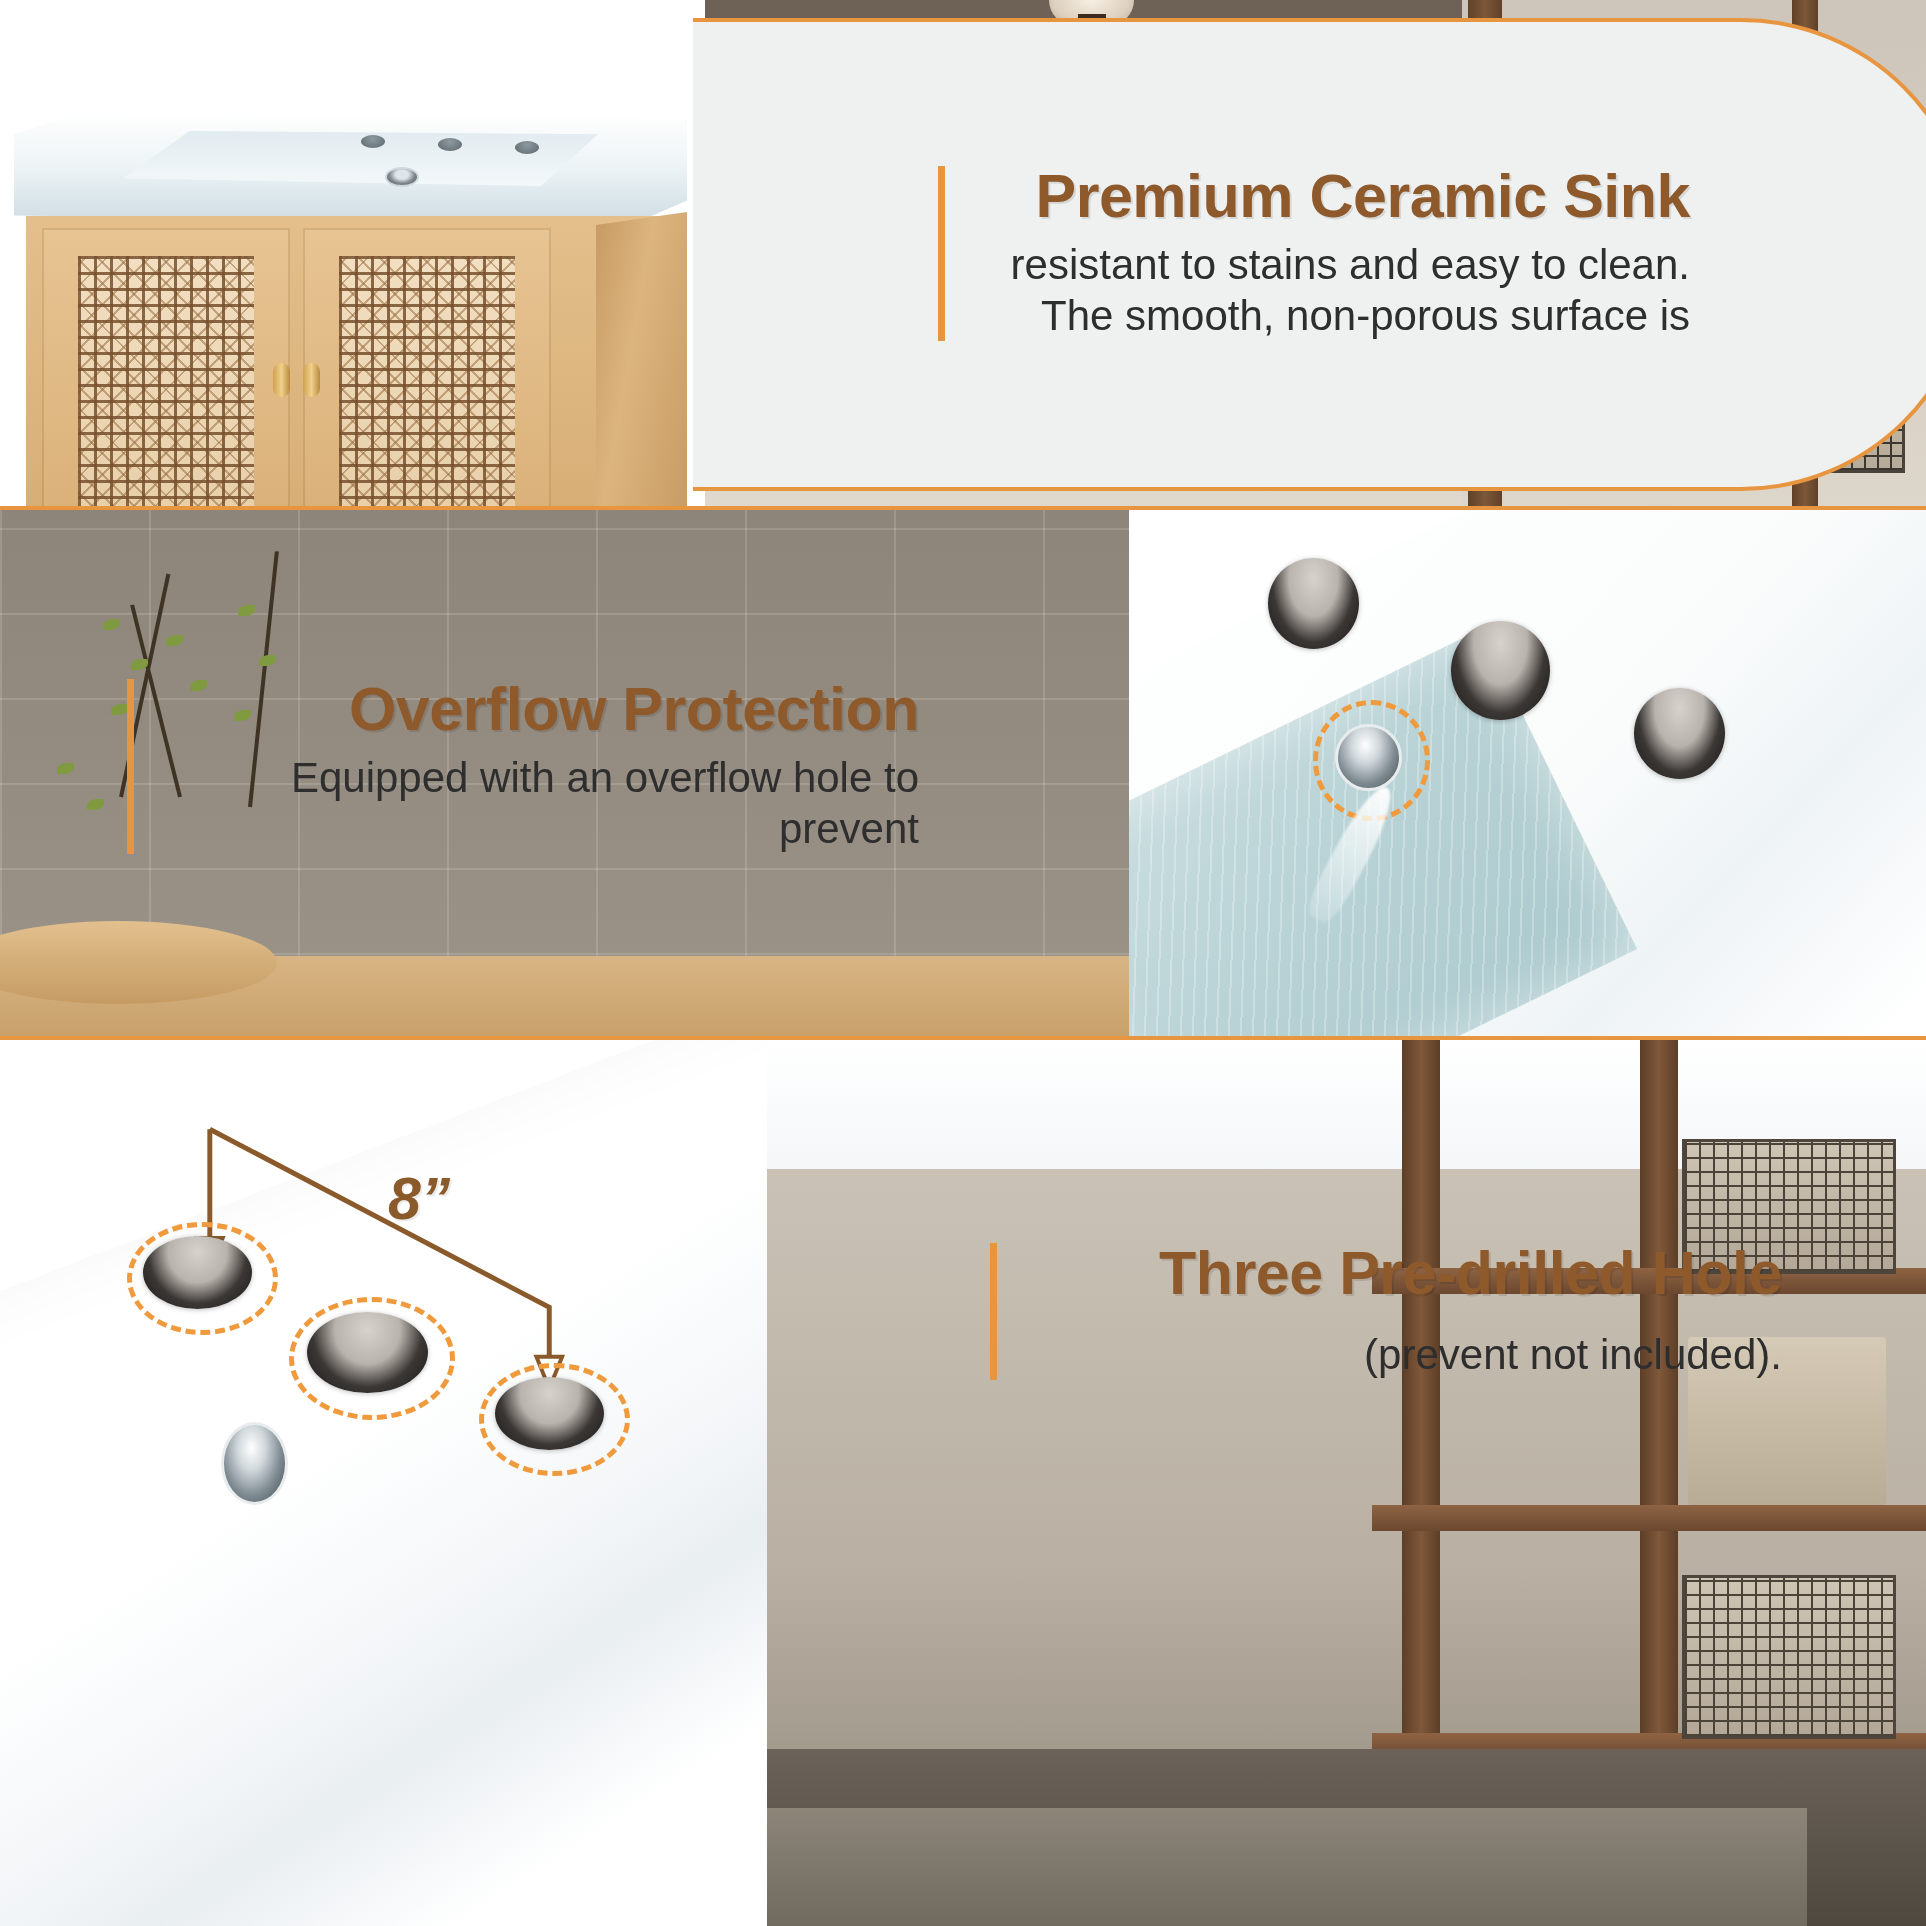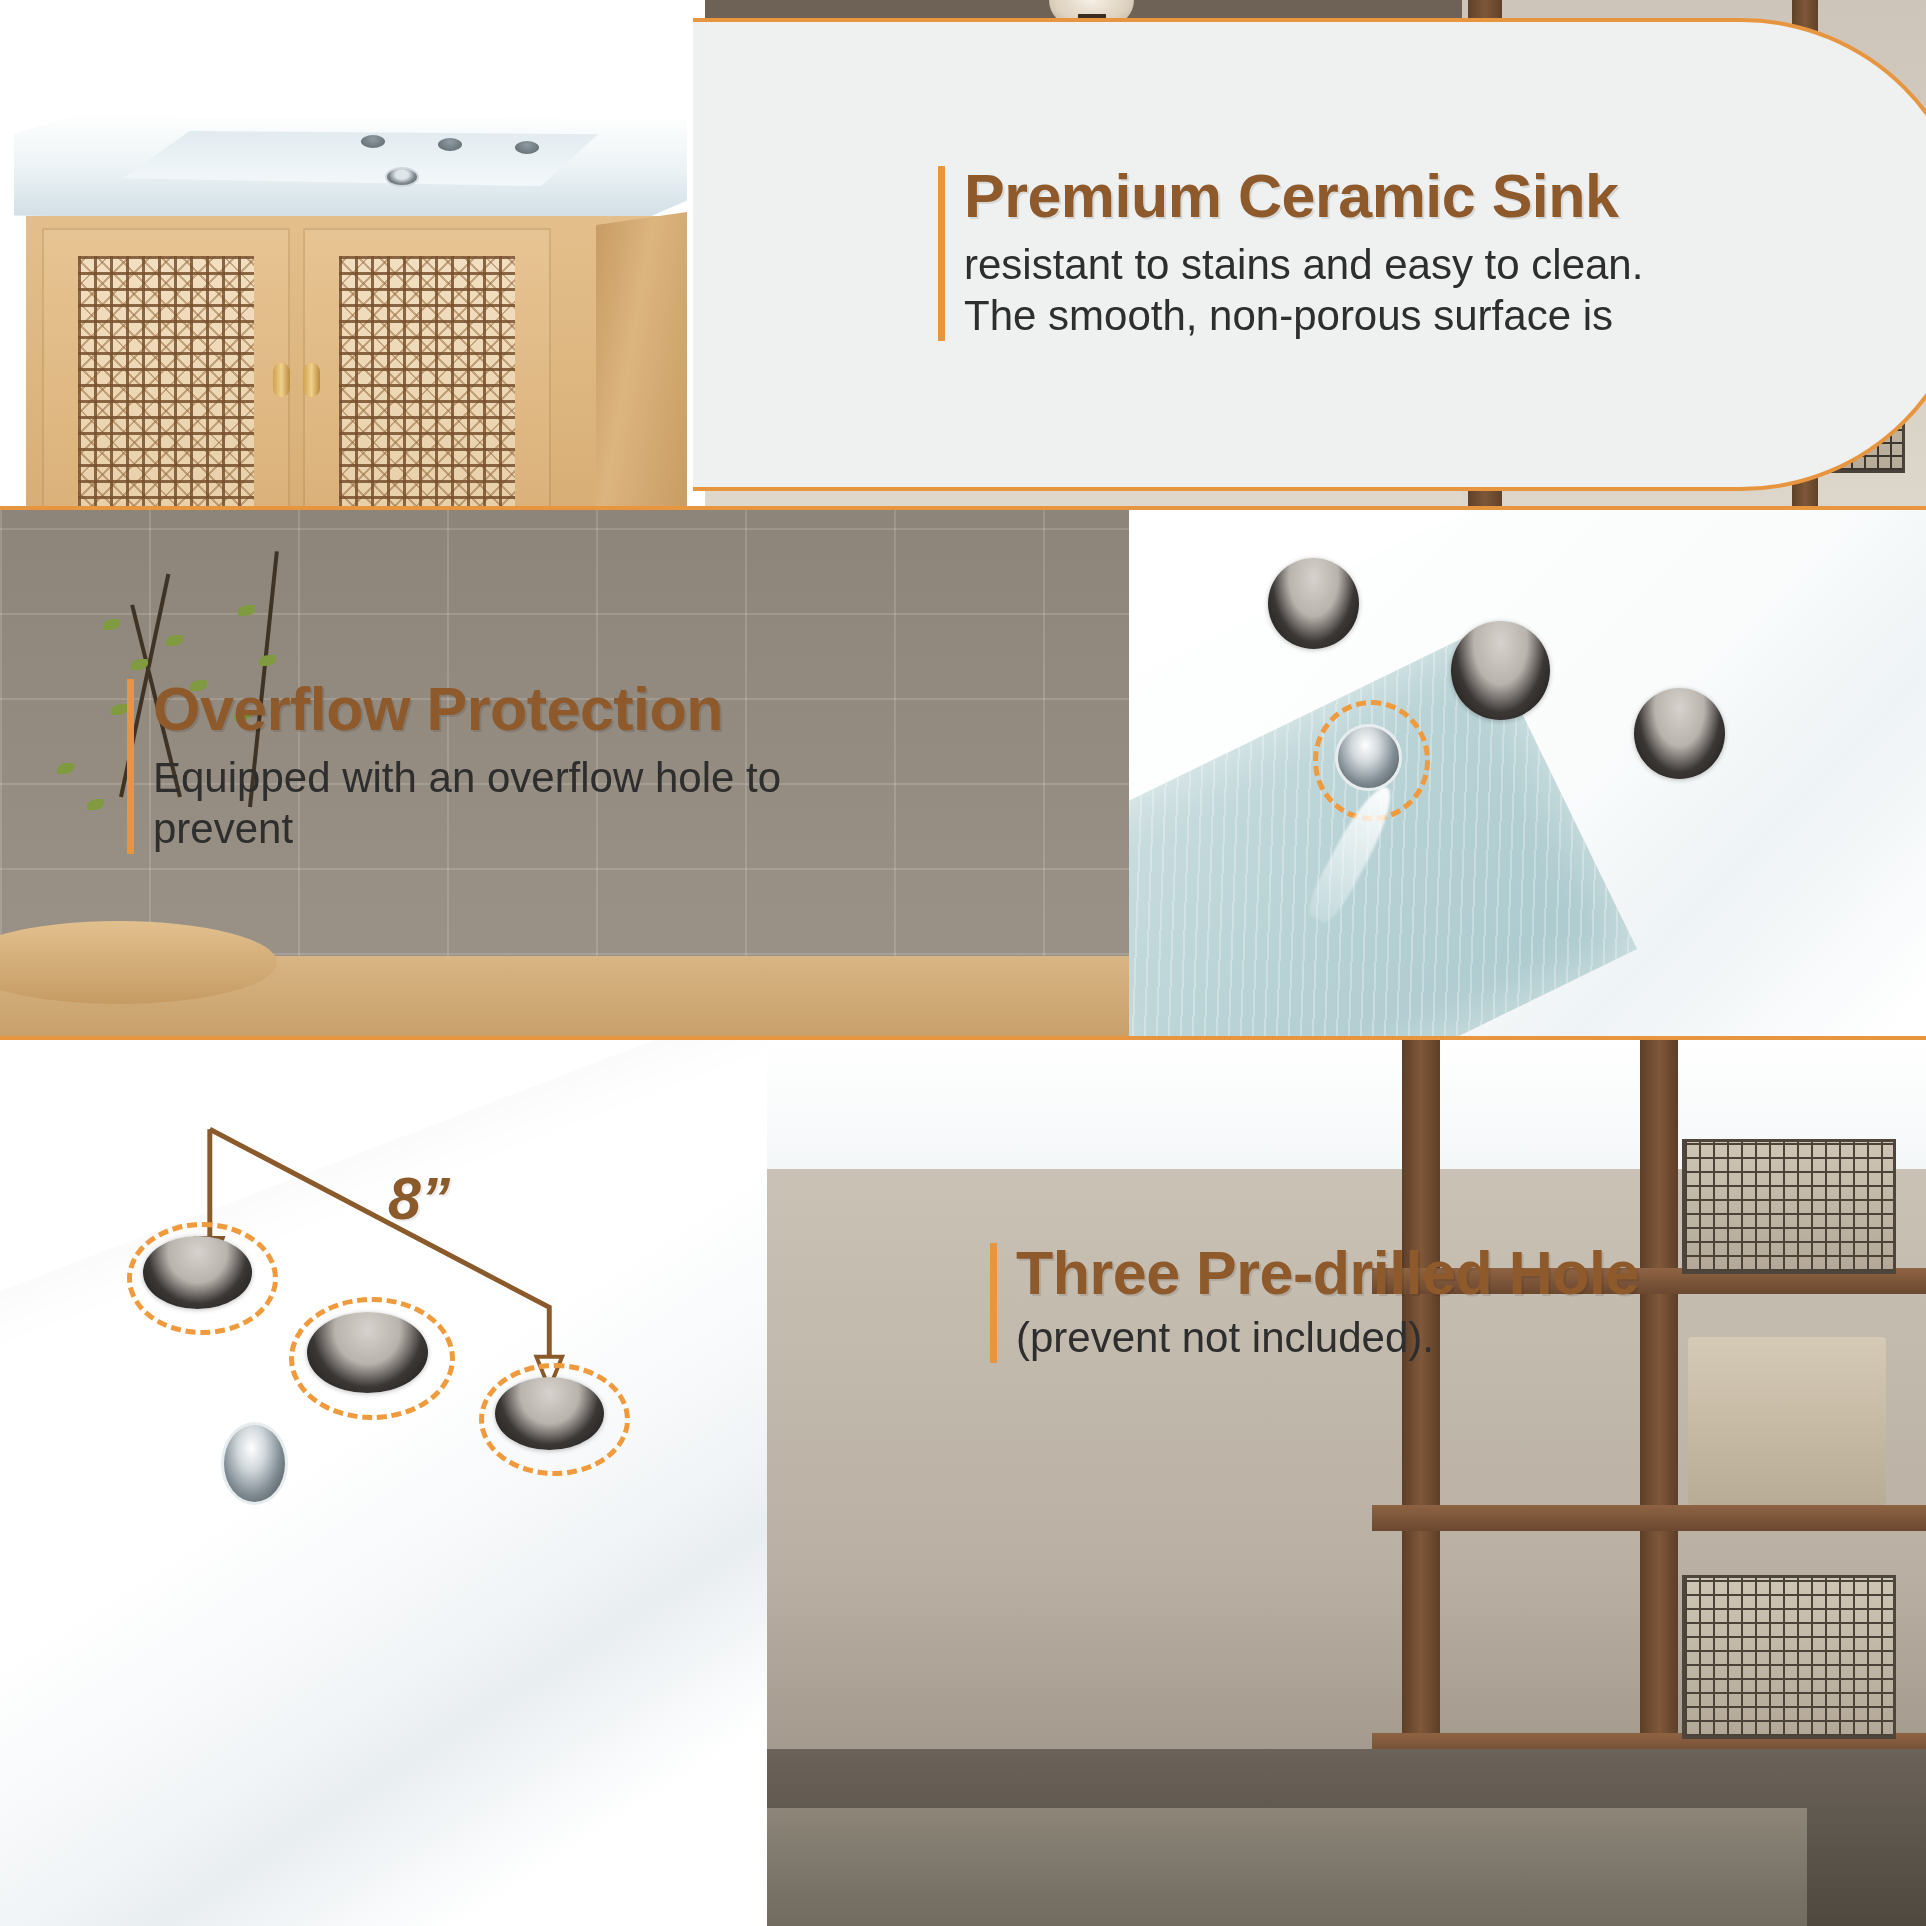--- a/index.html
+++ b/index.html
@@ -131,36 +131,36 @@
        linear-gradient(180deg,#cec5b4,#b3a897);border:3px solid #4e463c;}
   .r3-shelfUnit .fabric{position:absolute;background:linear-gradient(180deg,#d5cab6,#b9ac96);border-radius:4px;}
   .r3-floor{position:absolute;left:0;right:0;bottom:0;height:178px;background:linear-gradient(180deg,#6b6359,#4e483f);}
   .r3-rug{position:absolute;left:0;right:119px;bottom:0;height:119px;background:linear-gradient(180deg,#8c8578,#706a5f);}
 
   
   .pill{position:absolute;background:#eff0f0;border:4px solid #e8953f;}
   .pill-1{left:693px;top:18px;width:1277px;height:465px;
       border-radius:0 233px 233px 0;border-left:none;}
 
-  .cardbody{position:absolute;}
+  .cardbody{position:absolute;text-align:right;}
   .accentbar{position:absolute;left:0;top:0;width:7px;height:100%;background:#e8953f;}
   .ctitle{font-weight:bold;color:#8e5a2c;letter-spacing:-0.5px;line-height:1.0;
       text-shadow:2px 2px 0 rgba(0,0,0,.10);white-space:nowrap;}
   .cdesc{color:#2e2e2e;line-height:1.22;}
 
   .c1{left:938px;top:166px;width:752px;}
   .c1 .ctitle{font-size:61px;margin:0 0 12px 26px;}
   .c1 .cdesc{font-size:42px;margin-left:26px;}
 
   .c2{left:127px;top:679px;width:792px;}
   .c2 .ctitle{font-size:61px;margin:0 0 12px 26px;}
   .c2 .cdesc{font-size:42px;margin-left:26px;}
 
   .c3{left:990px;top:1242px;width:792px;}
-  .c3 .ctitle{font-size:61px;margin:0 0 8px 26px;}
+  .c3 .ctitle{font-size:61px;margin:0 0 25px 26px;}
   .c3 .cdesc{font-size:42px;margin-left:26px;}
   .dimlabel{position:absolute;font-weight:bold;font-style:italic;color:#8a5a2a;
       font-size:59px;text-shadow:2px 2px 0 rgba(0,0,0,.08);}
 
   
   .hr-orange{position:absolute;left:0;width:1927px;height:4px;background:#e8953f;}
 </style>
 </head>
 <body>
 

